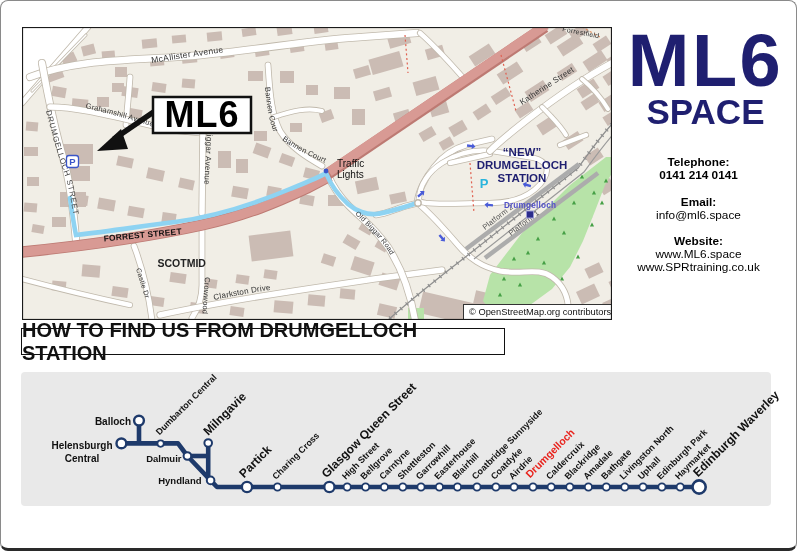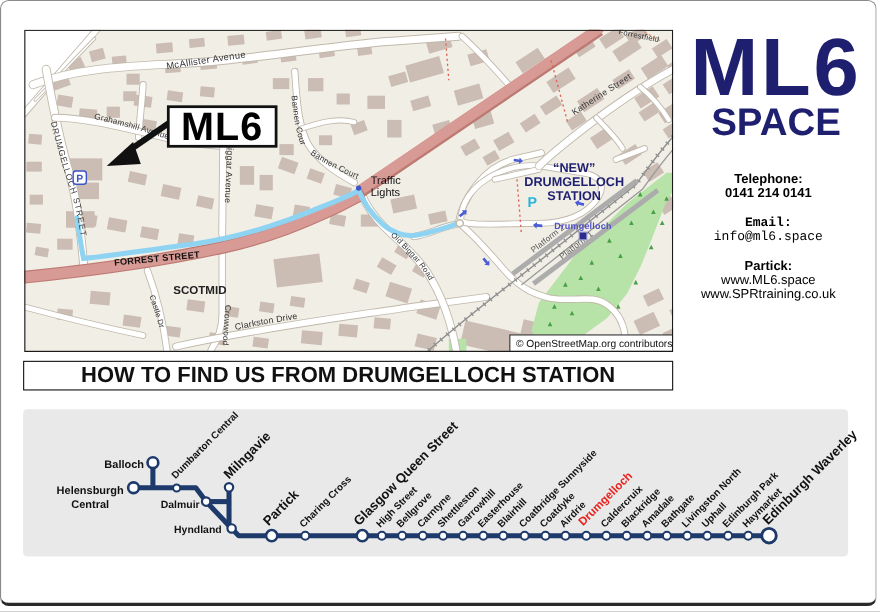--- a/index.html
+++ b/index.html
@@ -1,24 +1,24 @@
 <!DOCTYPE html>
 <html><head>
 <meta charset="utf-8">
 <style>
   html,body{margin:0;padding:0;}
   body{width:800px;height:556px;background:#ffffff;font-family:"Liberation Sans",sans-serif;position:relative;overflow:hidden;}
   .frame{position:absolute;left:0;top:0;width:797px;height:551px;border:1px solid #8a8a8a;border-bottom:3px solid #2a2a2a;border-radius:8px;box-sizing:border-box;}
-  .title{position:absolute;left:21px;top:328px;width:591px;height:27px;border:1.6px solid #111;box-sizing:border-box;
+  .title{position:absolute;left:21px;top:328px;width:484px;height:27px;border:1.6px solid #111;box-sizing:border-box;
          display:flex;align-items:center;justify-content:center;font-size:20px;font-weight:bold;color:#111;}
   .right{position:absolute;left:608px;top:0;width:181px;text-align:center;color:#000;}
   .ml6{font-size:74px;font-weight:bold;color:#1f1f70;line-height:61px;margin-top:30px;letter-spacing:2.5px;margin-left:14px;}
   .space{font-size:35px;font-weight:bold;color:#1f1f70;line-height:41px;letter-spacing:0px;margin-left:14px;}
   .addr{font-size:11.8px;line-height:13px;margin-top:24px;}
-  .addr p{margin:0 0 9px 0;} .addr p.g2{margin-bottom:14px;font-weight:bold;} .addr p.g3{margin-bottom:13px;font-family:Liberation Mono, monospace;}
+  .addr p{margin:0 0 9px 0;} .addr p.g2{margin-bottom:14px;font-weight:bold;} .addr p.g3{margin-bottom:13px;}
   .addr b{font-size:11.8px;}
 </style>
 </head>
 <body>
 
 <div class="frame"></div>
 <svg style="position:absolute;left:22px;top:27px" width="590" height="293" viewBox="0 0 590 293">
 
 <rect x="0" y="0" width="590" height="293" fill="#f1eee6"></rect>
 
@@ -364,21 +364,21 @@
 
 <div class="right">
 
   <div class="ml6">ML6</div>
 
   <div class="space">SPACE</div>
 
   <div class="addr">
     <p class="g2"><b>Telephone:</b><br>0141 214 0141</p>
     <p class="g3"><b>Email:</b><br>info@ml6.space</p>
-    <p><b>Partick:</b><br>www.ML6.space<br>www.SPRtraining.co.uk</p>
+    <p><b>Website:</b><br>www.ML6.space<br>www.SPRtraining.co.uk</p>
   </div>
 </div>
 <svg style="position:absolute;left:21px;top:372px;overflow:visible" width="750" height="134" viewBox="0 0 750 134">
 
 <rect x="0" y="0" width="750" height="134" rx="4" fill="#e9e9e9"></rect>
 
 <path d="M 100.4,71.4 H 157 L 166.4,84 L 189.6,108.4 L 196,115 H 678" fill="none" stroke="#1e3a6b" stroke-width="4.6" stroke-linejoin="round"></path>
 
 <path d="M 118,50 V 71.4" fill="none" stroke="#1e3a6b" stroke-width="4.6"></path>
 

